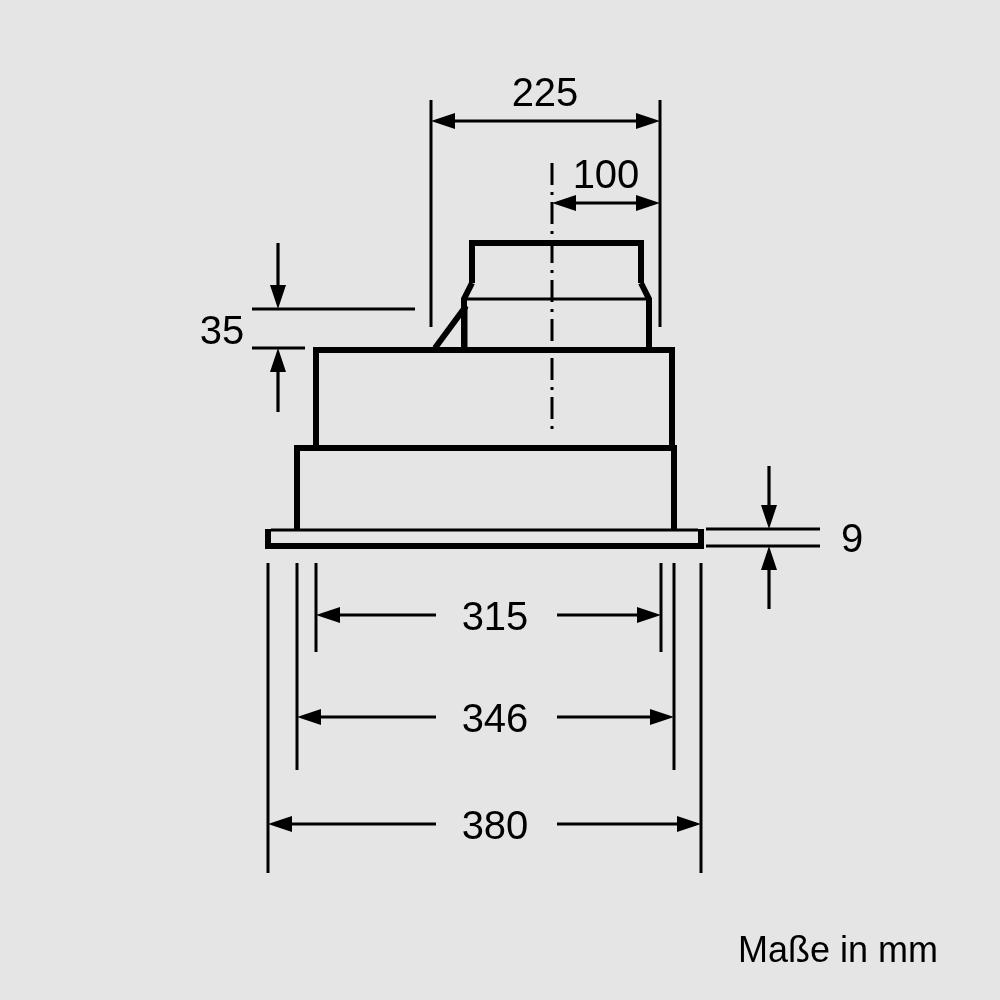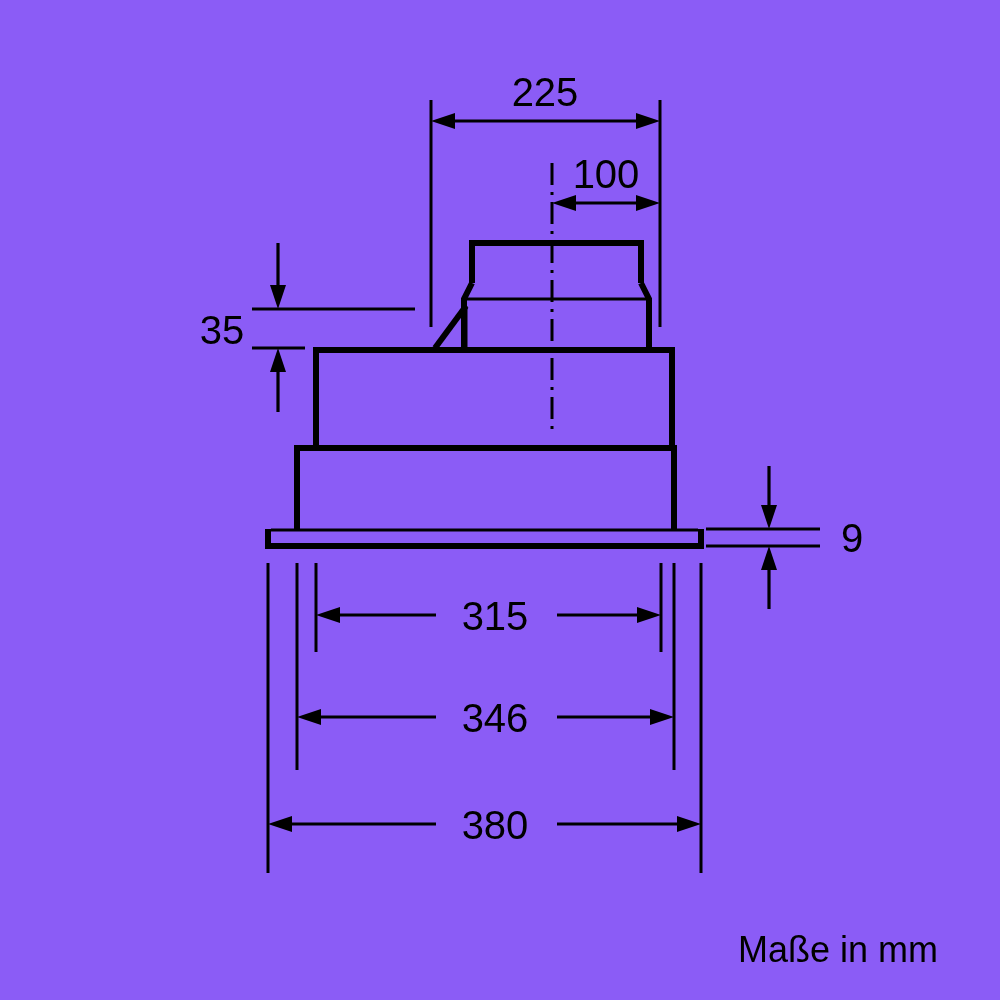--- a/index.html
+++ b/index.html
@@ -11,21 +11,21 @@
   body {
     width: 1000px;
     height: 1000px;
     font-family: "Liberation Sans", sans-serif;
     overflow: hidden;
   }
   #drawing-root {
     position: relative;
     width: 1000px;
     height: 1000px;
-    background: #8b5cf6;
+    background: #e5e5e5;
   }
   svg#technical-drawing {
     display: block;
     width: 1000px;
     height: 1000px;
   }
   .outline {
     fill: none;
     stroke: #000000;
     stroke-width: 6;

